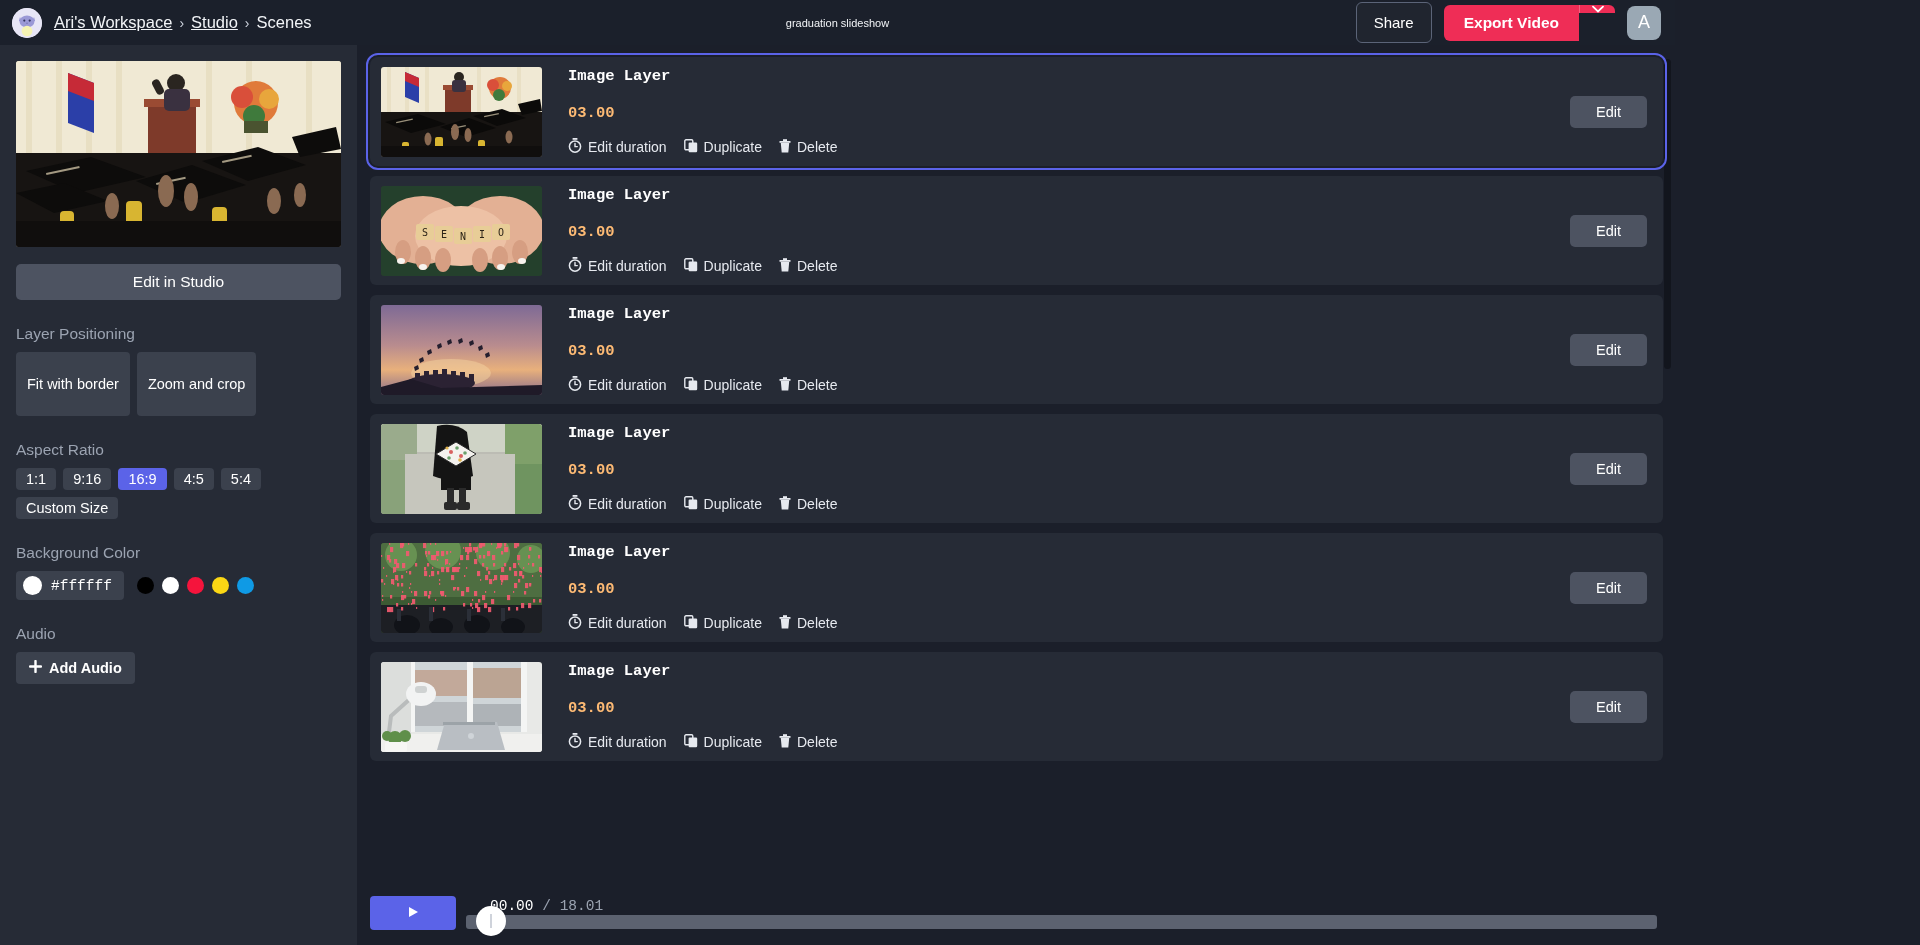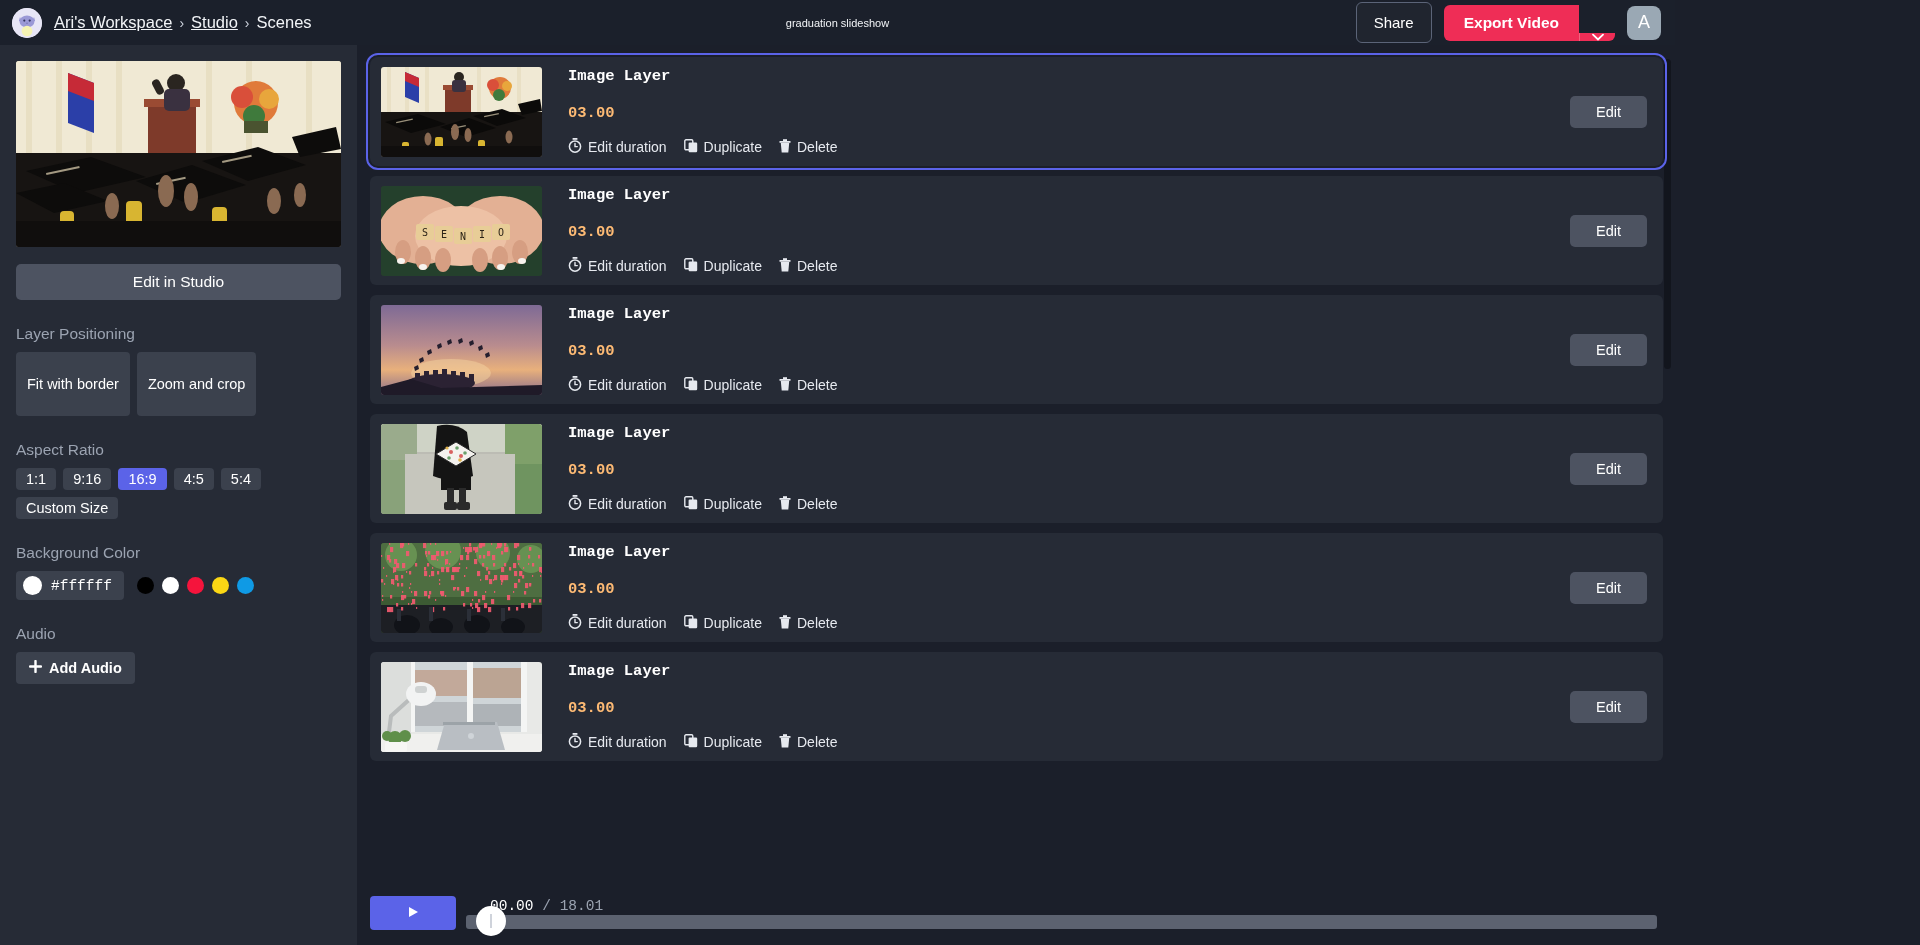--- a/index.html
+++ b/index.html
@@ -32,21 +32,21 @@
     position: absolute; left: 0; right: 0; top: 0; bottom: 0;
     display: flex; align-items: center; justify-content: center;
     font-size: 11px; color: #f2f4f7; pointer-events: none;
   }
   .header-right { margin-left: auto; display: flex; align-items: center; gap: 12px; z-index: 2; }
   .btn-share {
     background: #20252f; border: 1px solid #5b6478; color: #fff;
     border-radius: 6px; font-size: 15px; padding: 11px 17px; cursor: pointer;
     font-family: "Liberation Sans", sans-serif;
   }
-  .export-group { display: flex; align-items: flex-end; border-radius: 6px; overflow: hidden; }
+  .export-group { display: flex; align-items: flex-start; border-radius: 6px; overflow: hidden; }
   .btn-export {
     background: #ef2d56; color: #fff; border: none; font-weight: bold;
     font-size: 15.5px; padding: 9px 20px; cursor: pointer;
     font-family: "Liberation Sans", sans-serif;
   }
   .btn-export-caret {
     background: #ef2d56; color: #fff; border: none; border-left: 1px solid #f4617f;
     width: 36px; display: flex; align-items: center; justify-content: center;
     cursor: pointer; font-size: 12px;
   }

